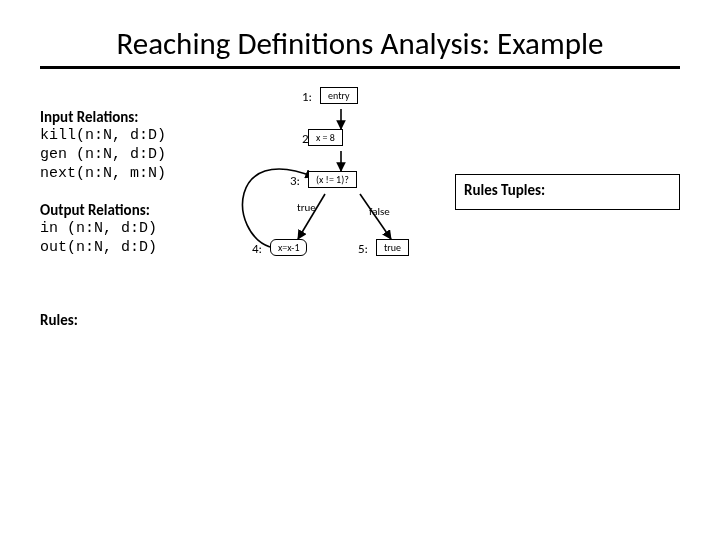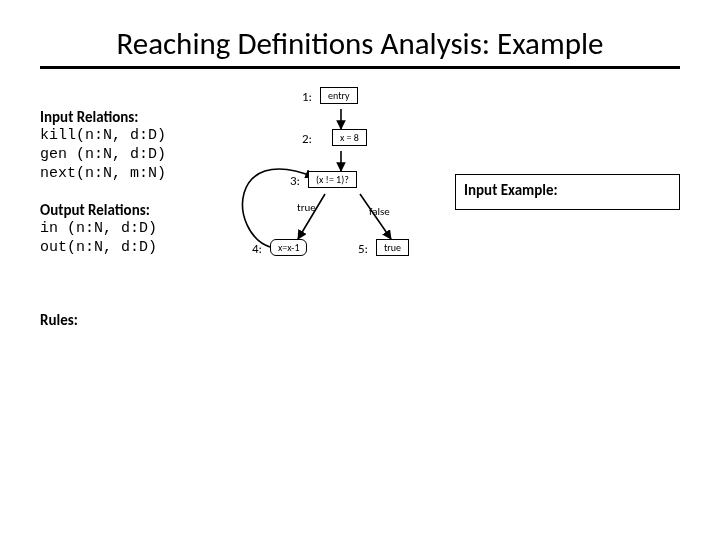--- a/index.html
+++ b/index.html
@@ -129,39 +129,39 @@
 
           <line x1="132" y1="107" x2="163" y2="152" stroke="#000" stroke-width="1.6" marker-end="url(#ah)"></line>
 
           <path d="M 42 160 C 0 145, 0 55, 86 90" fill="none" stroke="#000" stroke-width="1.6" marker-end="url(#ah)"></path>
         </svg>
 
         <span class="lbl" style="left:74px; top:2px;">1:</span>
         <div class="node" style="left:92px; top:0;">entry</div>
 
         <span class="lbl" style="left:74px; top:44px;">2:</span>
-        <div class="node" style="left:104px; top:42px;">x = 8</div>
+        <div class="node" style="left:80px; top:42px;">x = 8</div>
 
         <span class="lbl" style="left:62px; top:86px;">3:</span>
         <div class="node" style="left:80px; top:84px;">(x != 1)?</div>
 
         <span class="edgelbl" style="left:69px; top:114px;">true</span>
         <span class="edgelbl" style="left:141px; top:118px;">false</span>
 
         <span class="lbl" style="left:24px; top:154px;">4:</span>
         <div class="node" style="left:42px; top:152px;border-radius:6px;">x=x-1</div>
 
         <span class="lbl" style="left:130px; top:154px;">5:</span>
         <div class="node" style="left:148px; top:152px;">true</div>
       </div>
     </div>
 
     <div class="right">
       <div class="right-box">
-        <div class="hdr">Input Example:</div>
+        <div class="hdr">Rules Tuples:</div>
       </div>
     </div>
   </div>
 
   <div class="rules">
     <span class="hdr">Rules:</span>
   </div>
 </div>
 
 </body></html>

